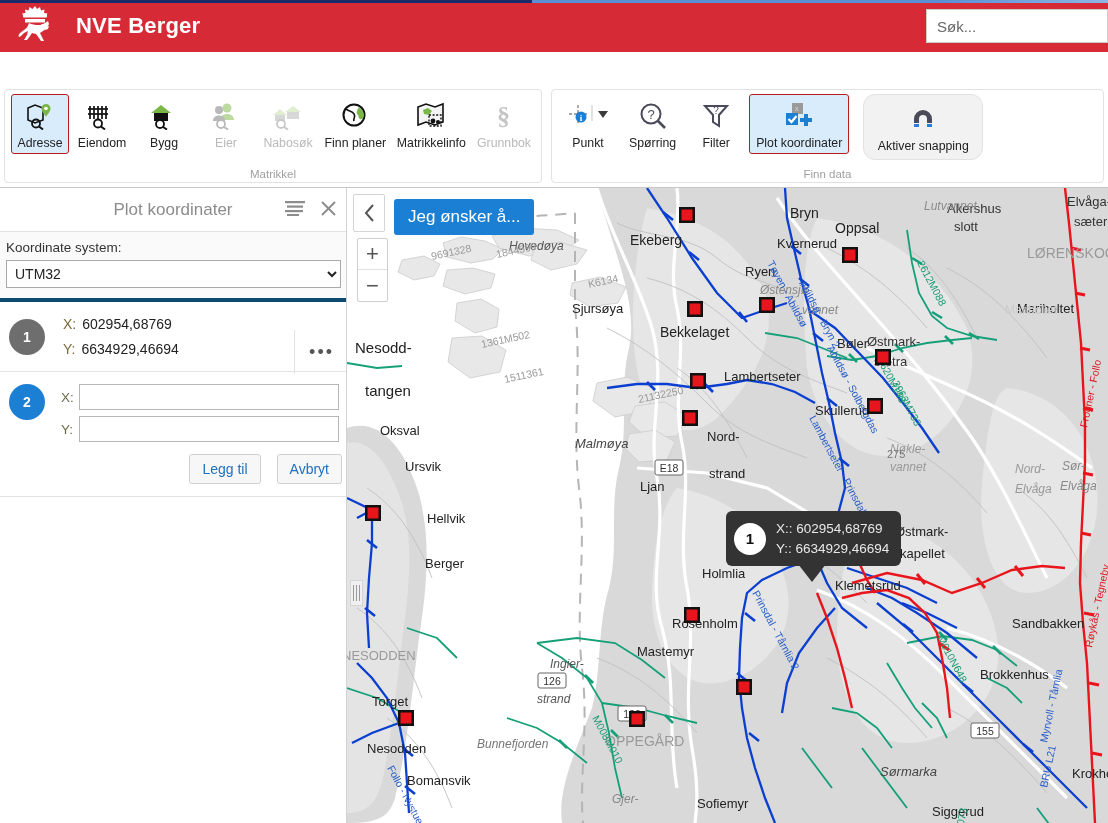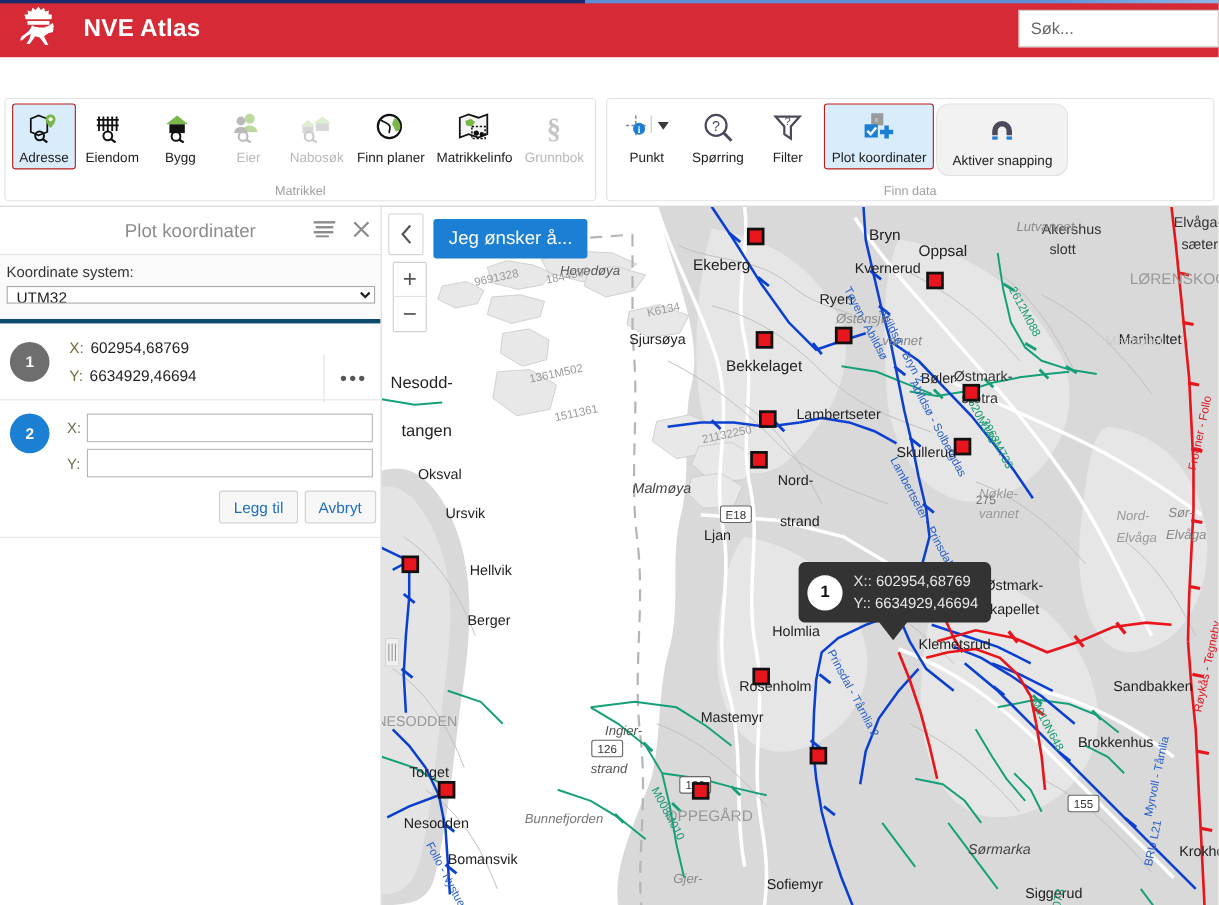--- a/index.html
+++ b/index.html
@@ -93,21 +93,21 @@
   }
   .rbtn .ricon { height: 34px; display: flex; align-items: center; justify-content: center; }
   .rbtn .rlabel {
     font-size: 12.3px; color: #222; margin-top: 3px; text-align: center;
     line-height: 1.15; white-space: nowrap;
   }
   .rbtn.disabled .rlabel { color: #b9b9b9; }
   .rbtn.wrap .rlabel { white-space: normal; width: 92px; }
   .rsubgroup {
     background: #f2f2f2; border: 1px solid #e2e2e2; border-radius: 12px;
-    display: flex; padding: 2px 4px; margin-left: 0; align-items: center;
+    display: flex; padding: 2px 4px; margin-left: 12px; align-items: center;
   }
 
   
   .panel {
     position: absolute; left: 0; top: 188px; width: 347px; height: 635px;
     background: #ffffff; border-right: 1px solid #d2d2d2;
     overflow: hidden;
   }
   .panel-header {
     position: relative; height: 44px; border-bottom: 1px solid #e3e3e3;
@@ -116,21 +116,21 @@
   }
   .panel-title { font-size: 17px; color: #8c8c8c; }
   .panel-icons { position: absolute; right: 10px; top: 12px; display: flex; gap: 16px; align-items: center; }
   .p-icon { cursor: default; }
   .panel-section {
     padding: 8px 6px 10px 6px; background: #fafafa;
     border-bottom: 4px solid #0c4a6e;
   }
   .field-label { font-size: 13.5px; color: #333; margin-bottom: 5px; }
   .select-box {
-    width: 335px; height: 16px; border: 1px solid #a9a9a9; background: #fff;
+    width: 335px; height: 28px; border: 1px solid #a9a9a9; background: #fff;
     font-size: 14px; color: #222; padding: 0 4px;
     font-family: "Liberation Sans", sans-serif;
   }
   .coord-row {
     display: flex; align-items: center; padding: 10px 0 10px 0;
     border-bottom: 1px solid #e3e3e3; position: relative;
   }
   .badge {
     width: 36px; height: 36px; border-radius: 50%;
     display: flex; align-items: center; justify-content: center;
@@ -154,20 +154,21 @@
   .txt {
     width: 260px; height: 26px; border: 1px solid #b6b6b6; background: #fff;
     font-size: 13.5px; padding: 0 5px;
     font-family: "Liberation Sans", sans-serif;
   }
   .btn-row { display: flex; justify-content: flex-end; padding: 6px 4px 10px 0; gap: 6px; }
   .pbtn {
     background: #f7f7f7; border: 1px solid #cfcfcf; border-radius: 3px;
     color: #1f6fbf; font-size: 14px; padding: 6px 12px; cursor: default;
     font-family: "Liberation Sans", sans-serif;
+    margin-left: 10px;
   }
 
   
   .map {
     position: absolute; left: 347px; top: 188px; width: 761px; height: 635px;
     overflow: hidden; background: #f3f3f0;
   }
   .map svg { position: absolute; left: 0; top: 0; }
   .collapse-btn {
     position: absolute; left: 353px; top: 194px; width: 32px; height: 38px;
@@ -229,21 +230,21 @@
       <svg width="48" height="44" viewBox="0 0 48 44">
         <g fill="#ffffff">
           <path d="M24 2 l2 3 3-2 1 3.5 3.5-1 -0.5 3.5 3.5 0.5 -2 3 H13 l-2-3 3.5-0.5 -0.5-3.5 3.5 1 1-3.5 3 2z"></path>
           <rect x="12" y="10" width="24" height="3.5" rx="1"></rect>
           <path d="M14 15 h20 v3.5 h-20z"></path>
           <path d="M18 19 c-1 3 -2 5 -5 7 l-4 3 c-1 1 -2 3 -1 4 l2 -1 3 -3 4 -2 -1 4 -3 5 3 0 3-4 2-3 4 1 3 4 2 3 3 0 -2-4 -2-4 3-2 4-3 2-4 -1-3 -3 2 -4 2 -5 0 -5 -1z"></path>
           <path d="M30 20 c2 0 4 1 5 3 l3-1 -1 3 -3 1z"></path>
         </g>
       </svg>
     </div>
-    <div class="app-title">NVE Atlas</div>
+    <div class="app-title">NVE Berger</div>
     <div class="search-wrap">
       <input class="search-input" type="text" placeholder="Søk..." style="">
     </div>
   </div>
 
 
   <div class="ribbon">
 
     <div class="rgroup rgroup-a">
       <div class="rrow">

